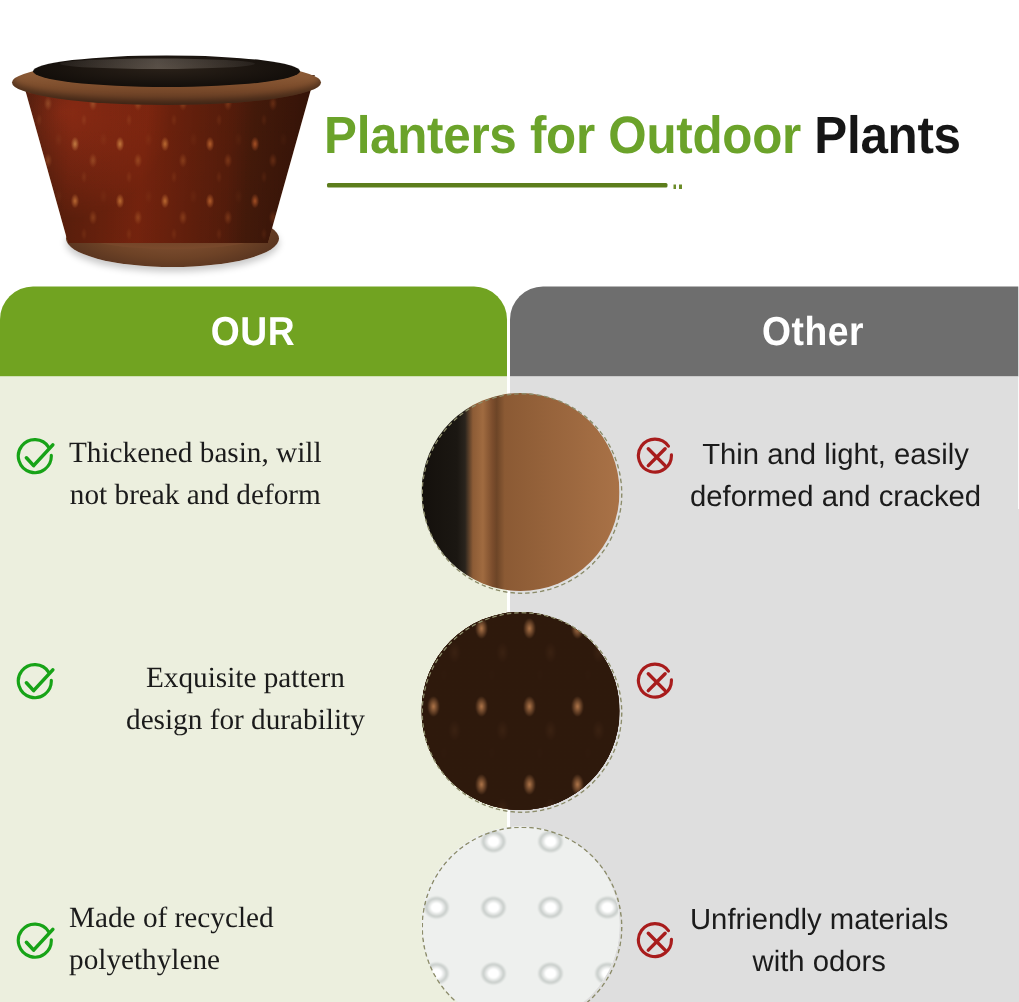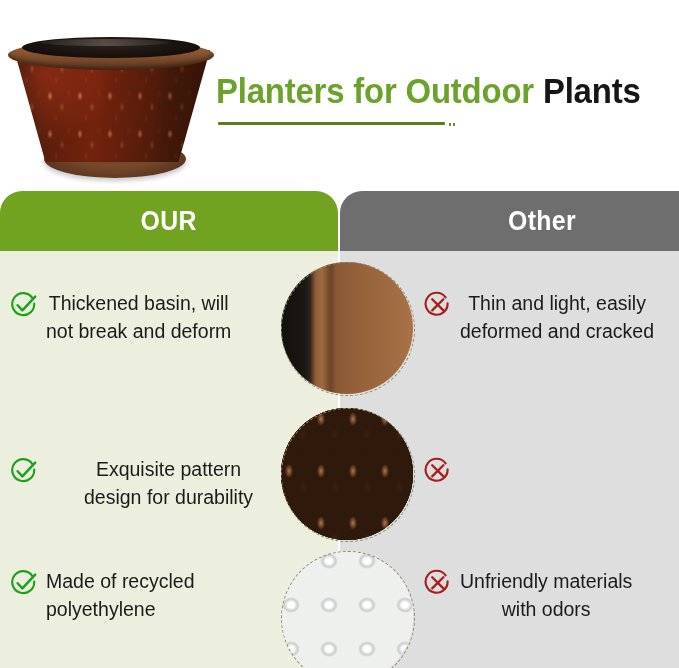--- a/index.html
+++ b/index.html
@@ -193,25 +193,25 @@
     top: 0;
     width: 100%;
     height: 100%;
   }
   .feature {
     position: absolute;
     display: flex;
     align-items: flex-start;
     gap: 8px;
   }
-  .f-left  { left: 10px;  width: 262px; }
+  .f-left  { left: 10px;  width: 262px; font-family: Liberation Serif, serif; }
   .f-right { left: 424px; width: 252px; }
   .f-r1 { top: 38px; }
-  .f-r2 { top: 204px; gap: 46px; }
-  .f-r3 { top: 316px; }
+  .f-r2 { top: 188px; gap: 46px; }
+  .f-r3 { top: 348px; align-items: center; }
 
   .f-icon {
     flex: 0 0 auto;
     width: 28px; height: 28px;
     margin-top: 2px;
   }
   .f-text {
     font-size: 19.5px;
     line-height: 28px;
     color: #1b1b1b;

